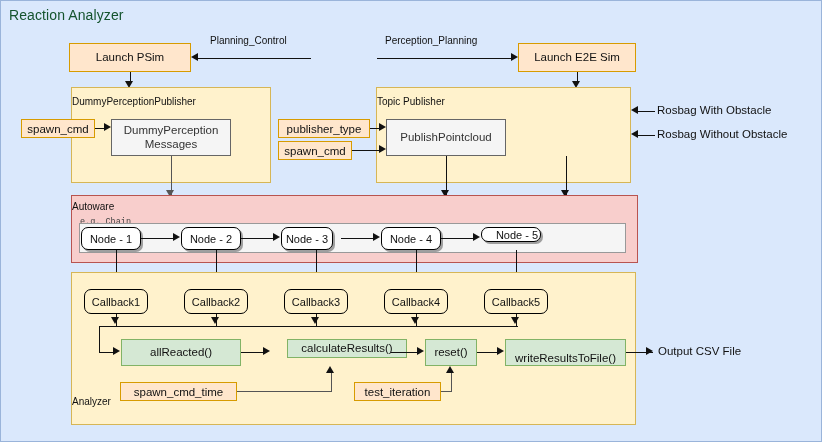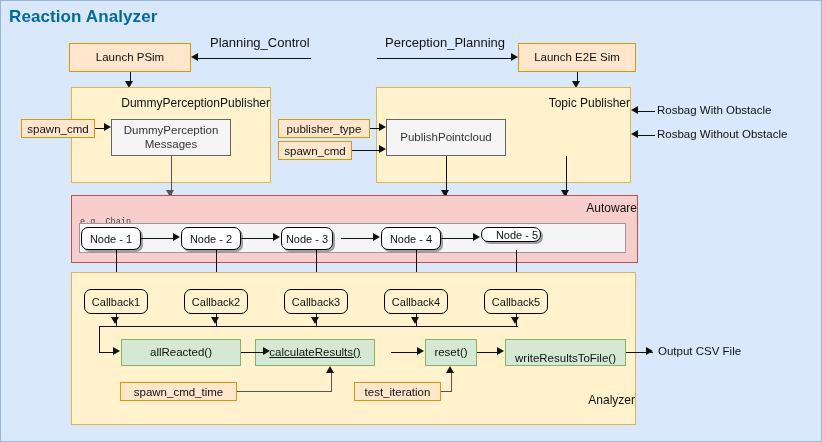--- a/index.html
+++ b/index.html
@@ -9,24 +9,24 @@
     font-family:"Liberation Sans","DejaVu Sans",sans-serif;
     position:relative;overflow:hidden;
     box-sizing:border-box;
     border:1px solid #9ab4da;
   }
   .stage{position:absolute;inset:0;}
   .abs{position:absolute;box-sizing:border-box;}
 
   
   .title{
-    left:8px;top:6px;font-size:17px;font-weight:bold;color:#0369a1;
+    left:8px;top:6px;font-size:14px;font-weight:normal;color:#14532d;
     letter-spacing:.1px;
   }
-  .edgelabel{font-size:13px;color:#111;white-space:nowrap;}
+  .edgelabel{font-size:10px;color:#111;white-space:nowrap;}
   .plainlabel{font-size:11.5px;color:#111;white-space:nowrap;}
 
   
   .box{
     display:flex;align-items:center;justify-content:center;
     text-align:center;line-height:1.15;
   }
   .orange-solid{background:#ffe6cc;border:1.4px solid #d79b00;color:#111;font-size:11.5px;}
   .green-solid{background:#d5e8d4;border:1.2px solid #82b366;color:#111;font-size:11.5px;}
   .yellow-cont{background:#fff2cc;border:1.2px solid #d6b656;}
@@ -42,21 +42,21 @@
     color:#111;font-size:11px;
     display:flex;align-items:center;justify-content:center;
     box-shadow:2px 2px 0 rgba(0,0,0,.35);
   }
   .cbnode{
     background:#fff2cc;border:1.3px solid #000;border-radius:7px;
     color:#111;font-size:11px;
     display:flex;align-items:center;justify-content:center;
   }
   .cont-title{
-    position:absolute;width:100%;text-align:right;font-size:12px;color:#111;
+    position:absolute;width:100%;text-align:left;font-size:10px;color:#111;
   }
   .chain-note{font-size:8.5px;color:#444;}
 
   
   .h-line{height:0;border-top:1.3px solid #111;}
   .v-line{width:0;border-left:1.3px solid #111;}
   .h-line-g{height:0;border-top:1.5px solid #555;}
   .v-line-g{width:0;border-left:1.5px solid #555;}
 
   .arr{width:0;height:0;}
@@ -222,21 +222,21 @@
   <div class="abs arr arr-d" style="left:510px;top:316px;"></div>
 
   <div class="abs h-line" style="left:98px;top:325px;width:419px;"></div>
   <div class="abs v-line" style="left:98px;top:325px;height:27px;"></div>
   <div class="abs h-line" style="left:98px;top:351px;width:15px;"></div>
   <div class="abs arr arr-r" style="left:112px;top:346px;"></div>
 
   <div class="abs box green-solid" style="left:120px;top:338px;width:120px;height:27px;">
     <span>allReacted()</span>
   </div>
-  <div class="abs box green-solid" style="left:254px;top:338px;width:120px;height:27px;text-decoration:underline;">
+  <div class="abs box green-solid" style="left:286px;top:338px;width:120px;height:19px;">
     <span>calculateResults()</span>
   </div>
   <div class="abs box green-solid" style="left:424px;top:338px;width:52px;height:27px;">
     <span>reset()</span>
   </div>
   <div class="abs box green-solid" style="left:504px;top:338px;width:121px;height:27px;align-items:flex-end;">
     <span>writeResultsToFile()</span>
   </div>
 
   <div class="abs h-line" style="left:240px;top:351px;width:23px;"></div>

